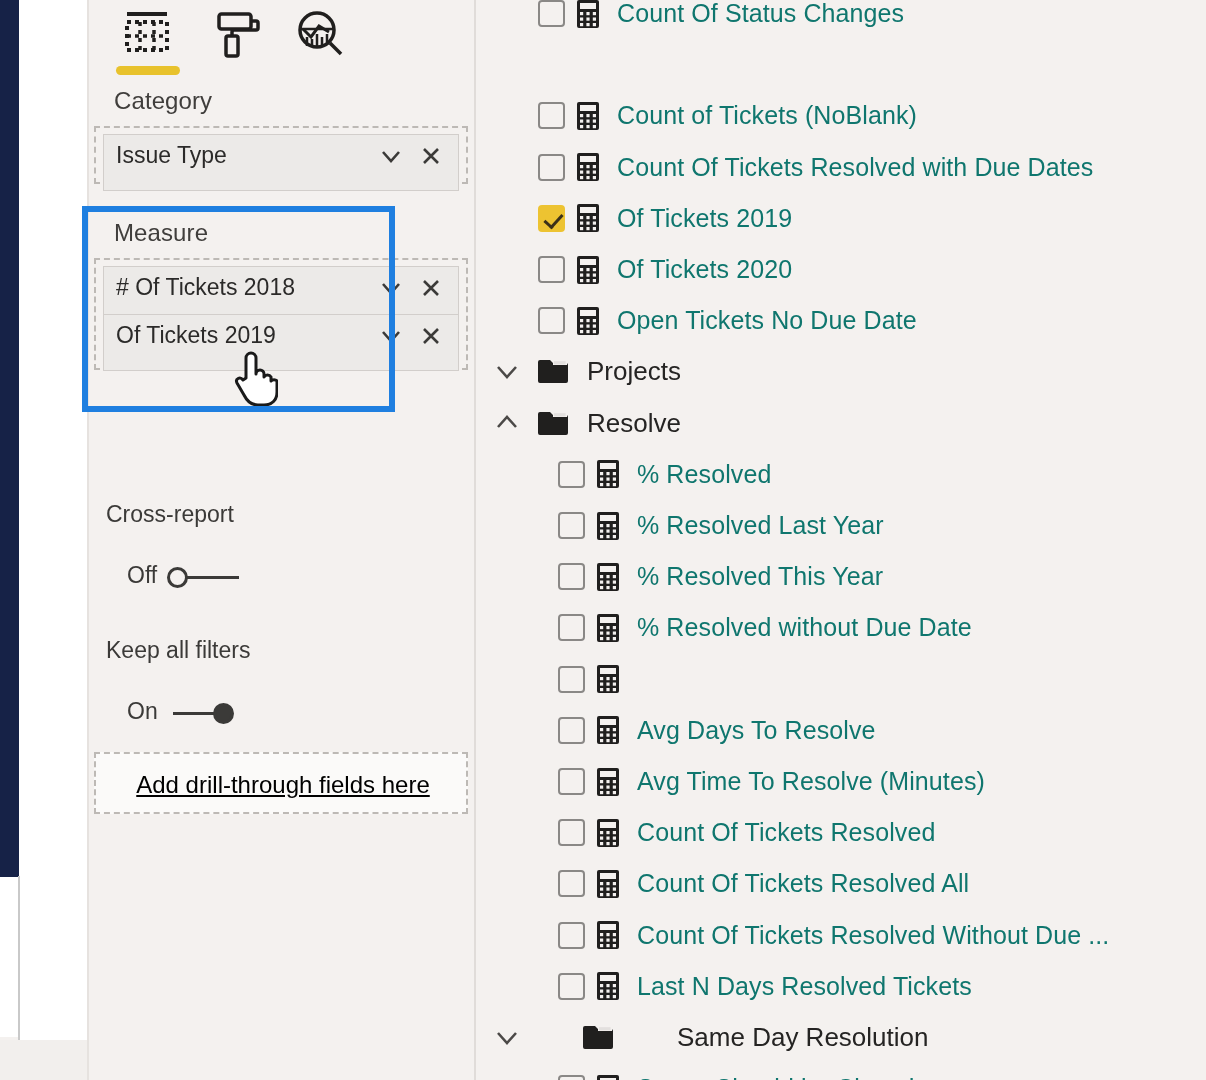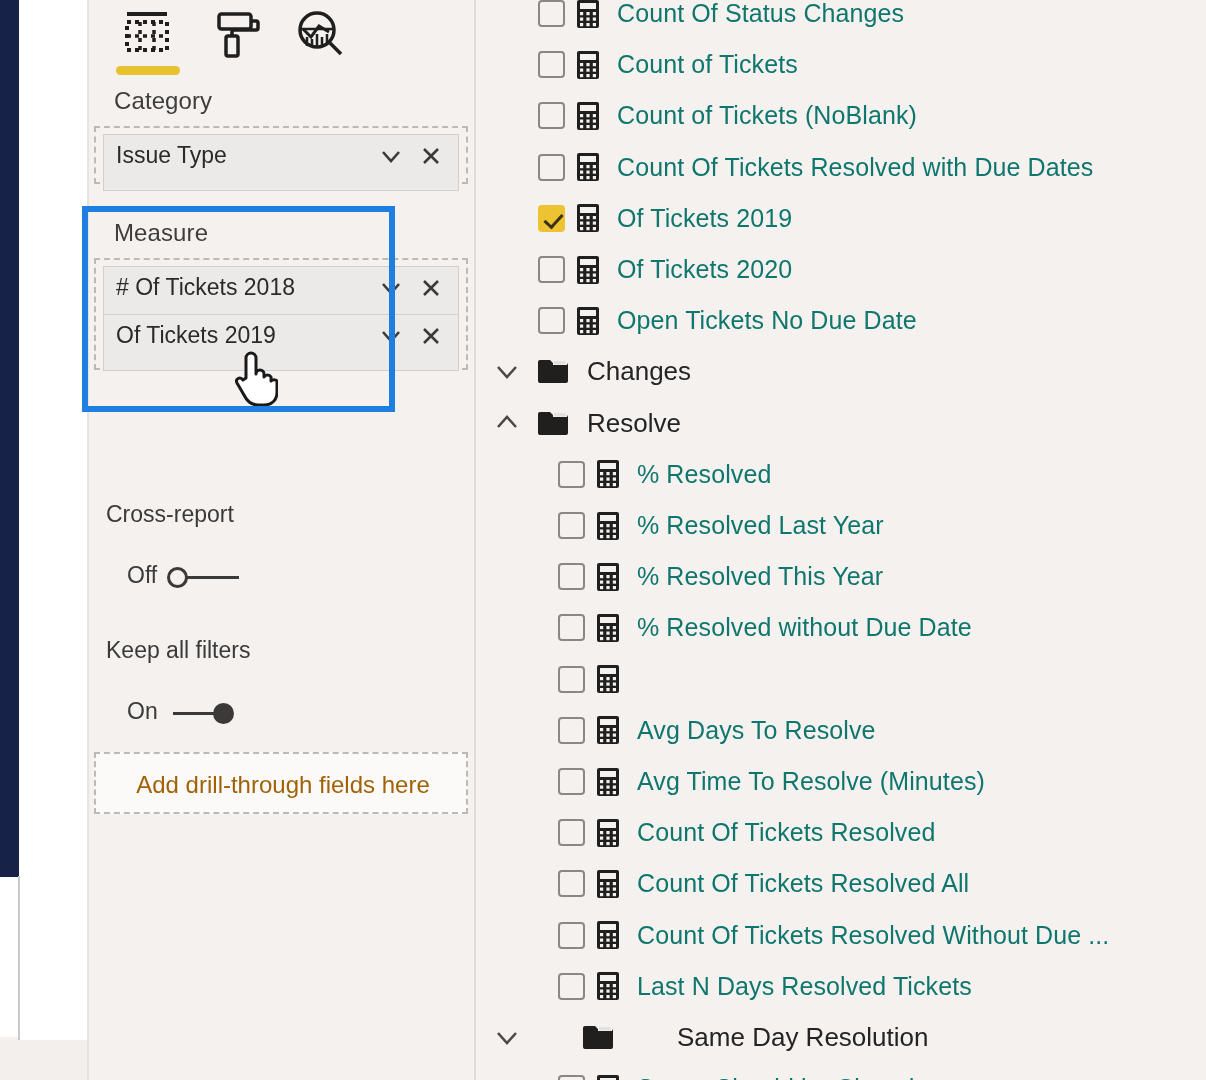--- a/index.html
+++ b/index.html
@@ -197,21 +197,22 @@
 
   .drill-placeholder {
     position: absolute;
     left: 5px; top: 4px;
     width: 364px; height: 54px;
     background: #fbfaf9;
     display: flex;
     align-items: center;
     justify-content: center;
     font-size: 24px;
-    color: #a16207;
+    color: #000000;
+    text-decoration: underline;
   }
 
   .cursor {
     position: absolute;
     left: 234px; top: 348px;
     width: 44px; height: 58px;
     pointer-events: none;
   }
 
   
@@ -422,37 +423,20 @@
             <rect x="15.8" y="12" width="3.2" height="3.2" fill="#f4f1ef"></rect>
             <rect x="3" y="17.5" width="3.2" height="3.2" fill="#f4f1ef"></rect>
             <rect x="9.4" y="17.5" width="3.2" height="3.2" fill="#f4f1ef"></rect>
             <rect x="15.8" y="17.5" width="3.2" height="3.2" fill="#f4f1ef"></rect>
             <rect x="3" y="23" width="3.2" height="3.2" fill="#f4f1ef"></rect>
             <rect x="9.4" y="23" width="3.2" height="3.2" fill="#f4f1ef"></rect>
             <rect x="15.8" y="23" width="3.2" height="3.2" fill="#f4f1ef"></rect>
           </svg></span>
         <span class="field-text">Count Of Status Changes</span>
       </div>
-      <div class="field-row" style="top: 39.2px; left: 62px;">
-        <span class="cb"></span>
-        <span class="measure-icon"><svg width="22" height="28" viewBox="0 0 22 28">
-            <rect x="0" y="0" width="22" height="28" rx="2" fill="#201f1e"></rect>
-            <rect x="3" y="3" width="16" height="6" fill="#f4f1ef"></rect>
-            <rect x="3" y="12" width="3.2" height="3.2" fill="#f4f1ef"></rect>
-            <rect x="9.4" y="12" width="3.2" height="3.2" fill="#f4f1ef"></rect>
-            <rect x="15.8" y="12" width="3.2" height="3.2" fill="#f4f1ef"></rect>
-            <rect x="3" y="17.5" width="3.2" height="3.2" fill="#f4f1ef"></rect>
-            <rect x="9.4" y="17.5" width="3.2" height="3.2" fill="#f4f1ef"></rect>
-            <rect x="15.8" y="17.5" width="3.2" height="3.2" fill="#f4f1ef"></rect>
-            <rect x="3" y="23" width="3.2" height="3.2" fill="#f4f1ef"></rect>
-            <rect x="9.4" y="23" width="3.2" height="3.2" fill="#f4f1ef"></rect>
-            <rect x="15.8" y="23" width="3.2" height="3.2" fill="#f4f1ef"></rect>
-          </svg></span>
-        <span class="field-text">Count of Tickets</span>
-      </div>
       <div class="field-row" style="top: 90.4px; left: 62px;">
         <span class="cb"></span>
         <span class="measure-icon"><svg width="22" height="28" viewBox="0 0 22 28">
             <rect x="0" y="0" width="22" height="28" rx="2" fill="#201f1e"></rect>
             <rect x="3" y="3" width="16" height="6" fill="#f4f1ef"></rect>
             <rect x="3" y="12" width="3.2" height="3.2" fill="#f4f1ef"></rect>
             <rect x="9.4" y="12" width="3.2" height="3.2" fill="#f4f1ef"></rect>
             <rect x="15.8" y="12" width="3.2" height="3.2" fill="#f4f1ef"></rect>
             <rect x="3" y="17.5" width="3.2" height="3.2" fill="#f4f1ef"></rect>
             <rect x="9.4" y="17.5" width="3.2" height="3.2" fill="#f4f1ef"></rect>
@@ -535,21 +519,21 @@
         <span class="chev">
           <svg width="30" height="26" viewBox="0 0 28 26">
             <path d="M5 8 L14 18 L23 8" fill="none" stroke="#4b4947" stroke-width="2.6"></path>
           </svg>
         </span>
         <span class="folder-icon"><svg width="30" height="25" viewBox="0 0 30 25">
             <path d="M0 3 a2 2 0 0 1 2 -2 h10 l3 3 h13 a2 2 0 0 1 2 2 v16 a2 2 0 0 1 -2 2 H2 a2 2 0 0 1 -2 -2 Z" fill="#201f1e"></path>
             <path d="M15 1 h12 a2 2 0 0 1 2 2 v3 H15 Z" fill="#f4f1ef"></path>
             <path d="M16 2.2 h11.6 v3.2 H16 Z" fill="#201f1e" opacity="0.08"></path>
           </svg></span>
-        <span class="folder-text">Changes</span>
+        <span class="folder-text">Projects</span>
       </div>
       <div class="folder-row" style="top: 397.6px; left: 14px;">
         <span class="chev">
           <svg width="30" height="26" viewBox="0 0 28 26">
             <path d="M5 17 L14 7 L23 17" fill="none" stroke="#4b4947" stroke-width="2.6"></path>
           </svg>
         </span>
         <span class="folder-icon"><svg width="30" height="25" viewBox="0 0 30 25">
             <path d="M0 3 a2 2 0 0 1 2 -2 h10 l3 3 h13 a2 2 0 0 1 2 2 v16 a2 2 0 0 1 -2 2 H2 a2 2 0 0 1 -2 -2 Z" fill="#201f1e"></path>
             <path d="M15 1 h12 a2 2 0 0 1 2 2 v3 H15 Z" fill="#f4f1ef"></path>

